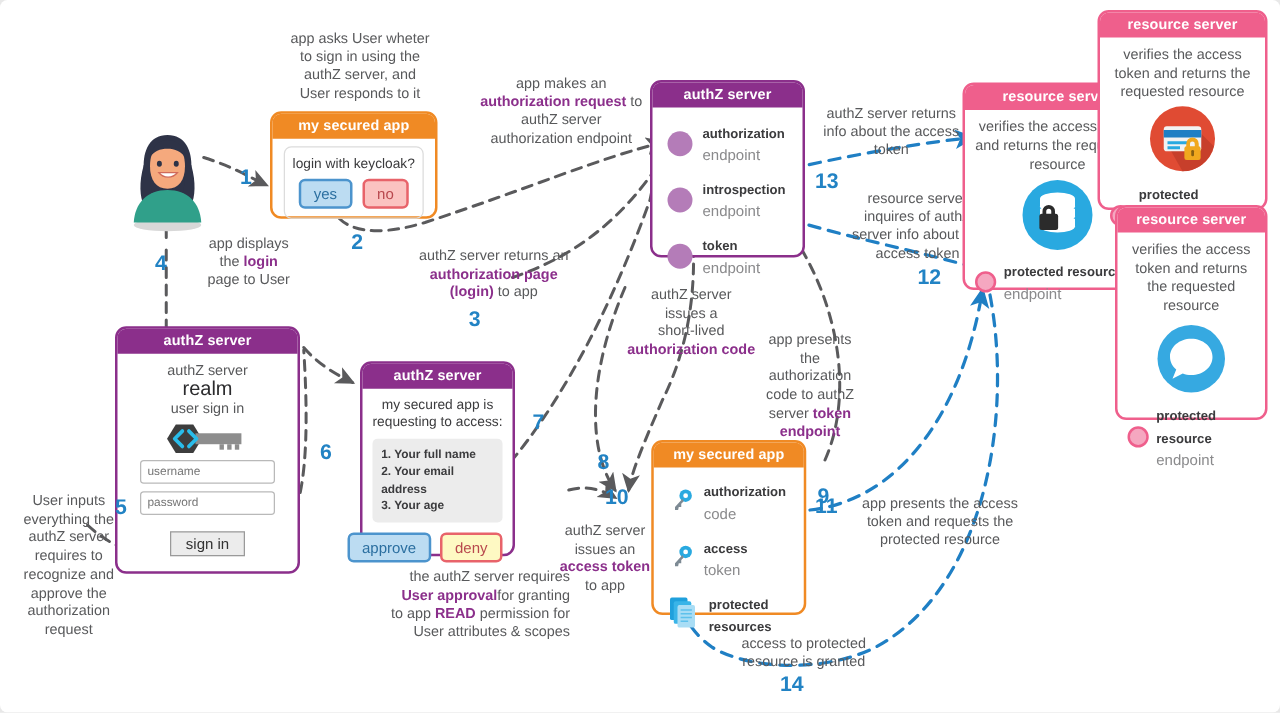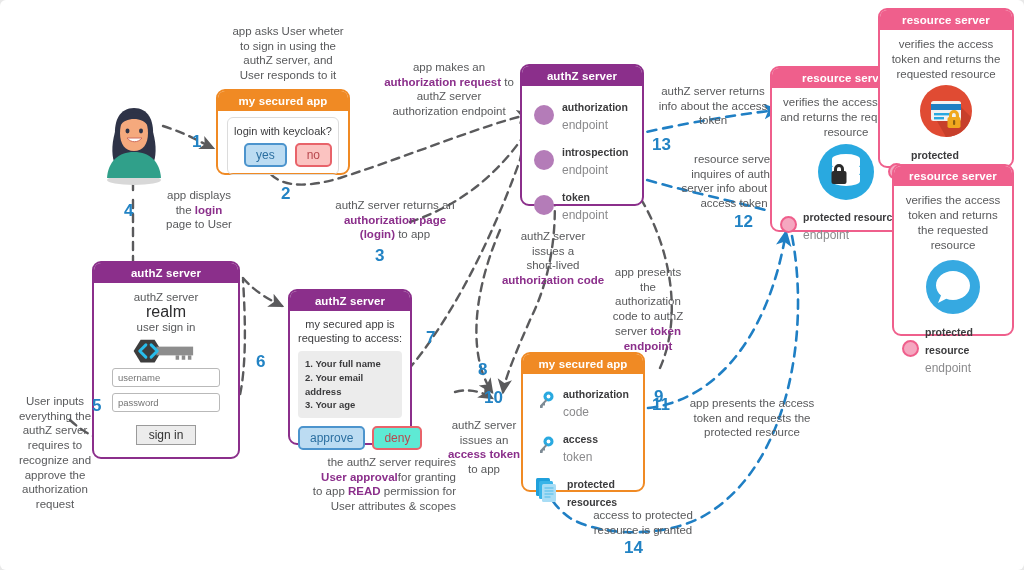--- a/index.html
+++ b/index.html
@@ -45,21 +45,21 @@
     font-size:9.5px;padding:3px 5px;margin:3px auto;width:108px;box-sizing:border-box;
   }
   .signinbtn{
     border:1px solid #9a9a9a;border-radius:0;background:#ececec;color:#333;
     font-size:12px;padding:2px 12px;display:inline-block;
   }
   .btn{border-radius:5px;font-size:12px;padding:3px 10px;display:inline-block;}
   .btn-yes{background:#bcdcf2;border:2px solid #4c94cd;color:#2b6fa0;}
   .btn-no{background:#fbc3c1;border:2px solid #e8636a;color:#b8484e;}
   .btn-approve{background:#bcdcf2;border:2px solid #4c94cd;color:#2b6fa0;}
-  .btn-deny{background:#5eead4;border:2px solid #e8636a;color:#b8484e;}
+  .btn-deny{background:#fef9c3;border:2px solid #e8636a;color:#b8484e;}
 
   .scopes{background:#ececec;border-radius:4px;padding:6px 7px;text-align:left;
           font-size:9.5px;font-weight:bold;color:#3b3b3d;line-height:1.45;}
   .innerpanel{border:1px solid #dcdcdc;border-radius:6px;padding:7px 6px;text-align:center;}
 </style>
 </head>
 <body>
 
 <div id="canvas">
 
@@ -138,21 +138,21 @@
     <span>authZ server, and</span><br>
     <span>User responds to it</span>
   </div>
   <div class="step" style="left:192px;top:132px;font-size:17px;">1</div>
 
   <div class="card orange" style="left:216px;top:89px;width:134px;height:86px;">
     <div class="hdr" style="font-size:11.5px;padding:4px 0;">my secured app</div>
     <div class="body" style="padding:6px 9px 8px;">
       <div class="innerpanel">
         <div style="font-size:11px;color:#3b3b3d;line-height:1.2;margin-bottom:5px;">login with keycloak?</div>
-        <div style="display:flex;justify-content:flex-end;gap:8px;">
+        <div style="display:flex;justify-content:center;gap:8px;">
           <span class="btn btn-yes">yes</span>
           <span class="btn btn-no">no</span>
         </div>
       </div>
     </div>
   </div>
   <div class="step" style="left:281px;top:184px;font-size:17px;">2</div>
 
   <div class="note" style="left:356px;top:60px;width:186px;font-size:11.5px;">
     <span>app makes an</span><br>
@@ -242,21 +242,21 @@
 
   <div class="card purple" style="left:288px;top:289px;width:124px;height:156px;">
     <div class="hdr" style="font-size:11.5px;padding:4px 0;">authZ server</div>
     <div class="body" style="padding:6px 8px;text-align:center;">
       <div style="font-size:11px;color:#3b3b3d;line-height:1.28;">my secured app is requesting to access:</div>
       <div class="scopes" style="margin-top:6px;">
         <div>1. Your full name</div>
         <div>2. Your email address</div>
         <div>3. Your age</div>
       </div>
-      <div style="display:flex;justify-content:flex-start;gap:7px;margin-top:8px;">
+      <div style="display:flex;justify-content:flex-end;gap:7px;margin-top:8px;">
         <span class="btn btn-approve">approve</span>
         <span class="btn btn-deny">deny</span>
       </div>
     </div>
   </div>
 
   <div class="note" style="left:266px;top:455px;width:190px;font-size:11.5px;text-align:right;">
     <span>the authZ server requires</span><br>
     <b>User approval</b><span>for granting</span><br>
     <span>to app </span><b>READ</b><span> permission for</span><br>

